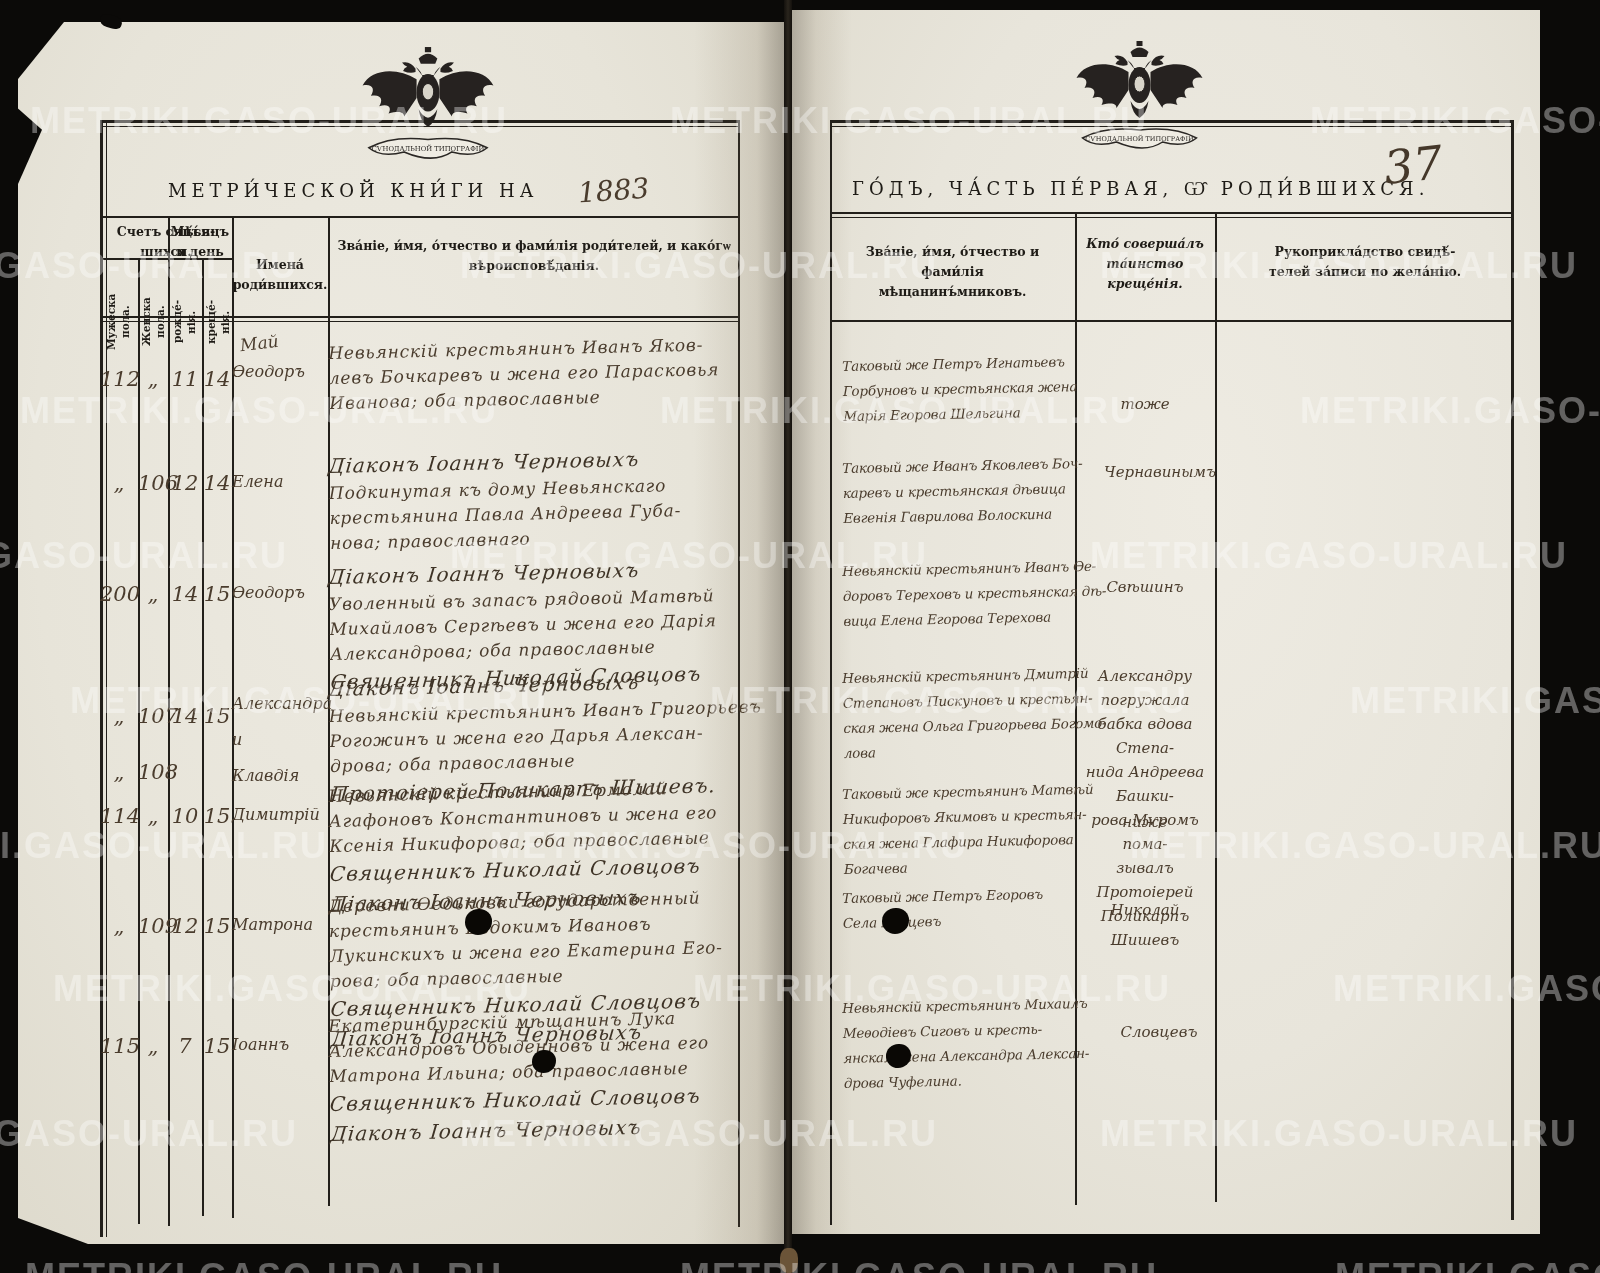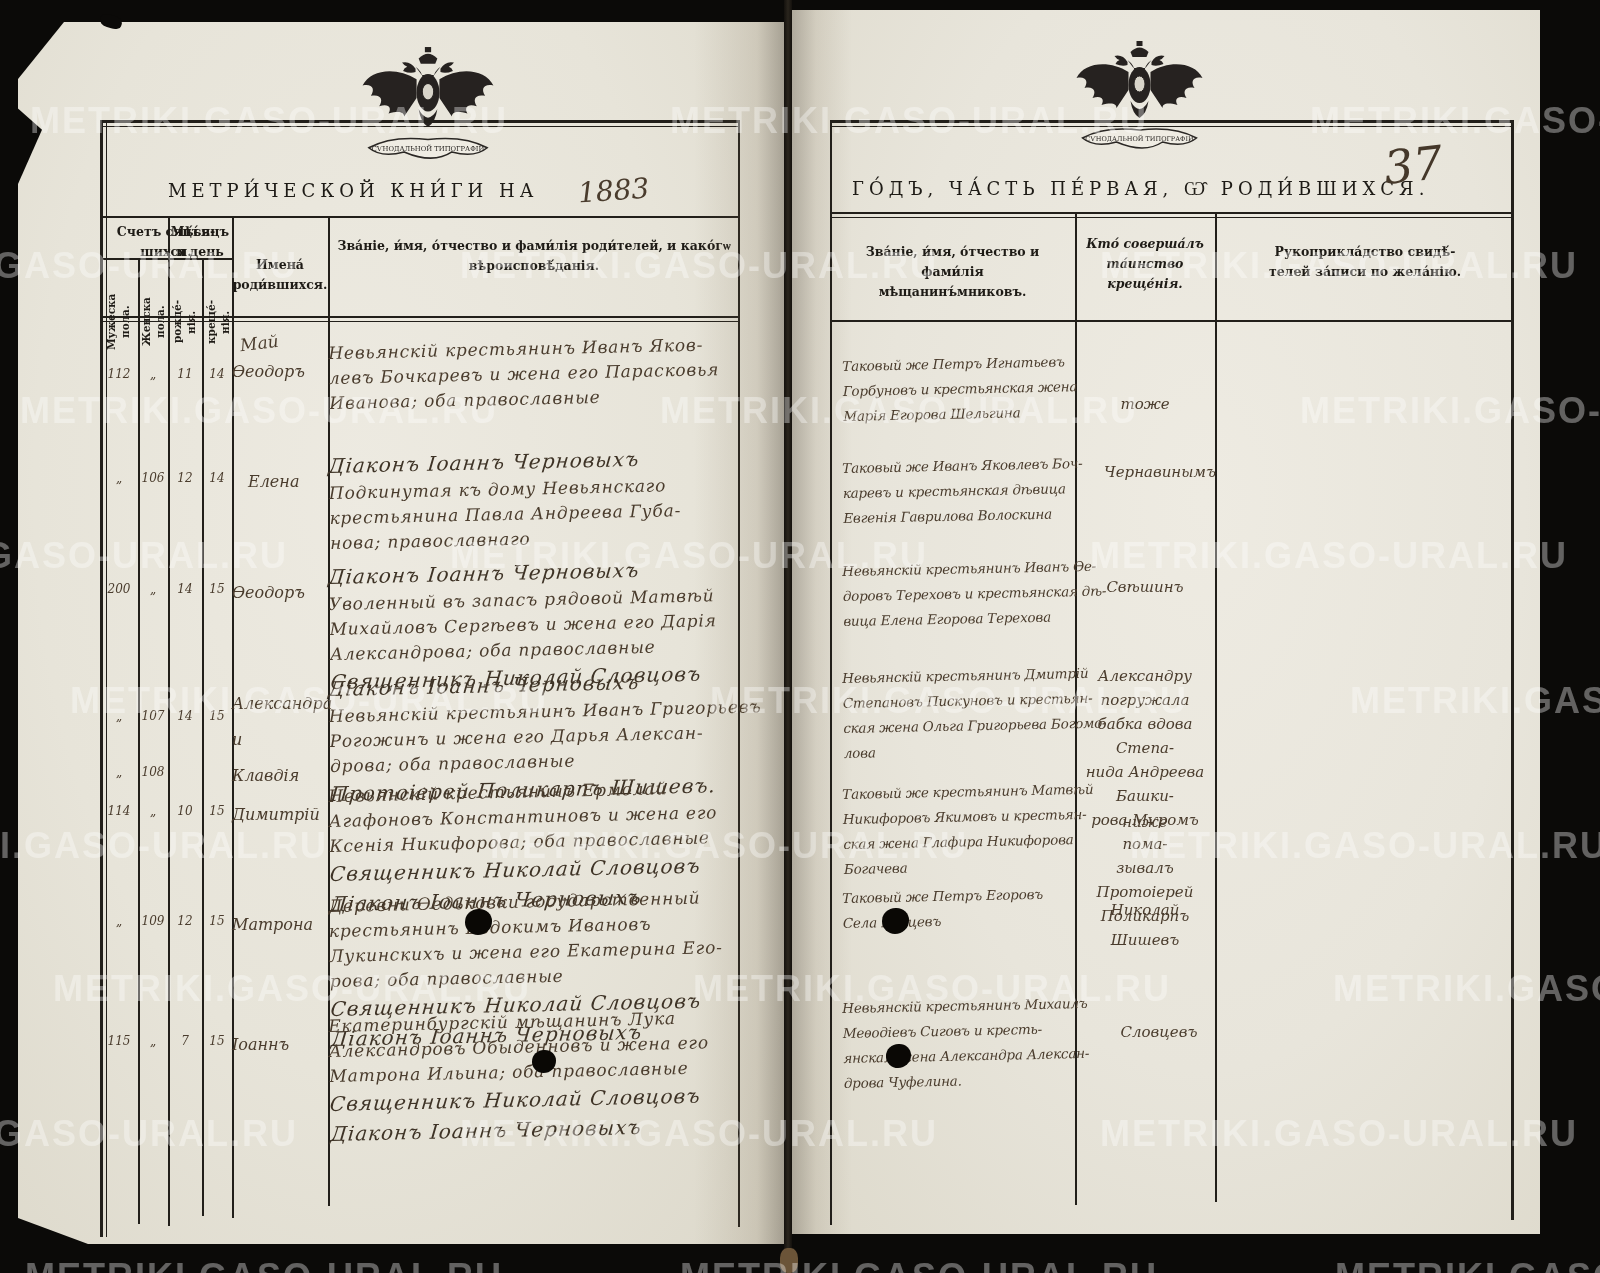--- a/index.html
+++ b/index.html
@@ -22,21 +22,21 @@
   .title{position:absolute;font-weight:normal;font-size:18px;letter-spacing:5px;text-align:left;white-space:nowrap;}
   .colhead{position:absolute;font-weight:bold;font-size:12.5px;line-height:1.6;text-align:center;white-space:pre-line;}
   .vert{position:absolute;writing-mode:vertical-rl;transform:rotate(180deg);font-weight:bold;
         font-size:10.5px;line-height:1.35;white-space:pre-line;text-align:center;}
   
   .hw{font-family:"DejaVu Serif",serif;font-style:italic;color:#4a3c2d;}
   .year{position:absolute;font-size:28px;transform:rotate(-4deg);}
   .folio{position:absolute;font-size:46px;transform:rotate(-6deg);color:#45382a;}
   .month{position:absolute;font-size:17px;transform:rotate(-7deg);}
   .lrow,.rrow{position:absolute;}
-  .num{position:absolute;text-align:center;font-size:12px;white-space:pre-line;}
+  .num{position:absolute;text-align:center;font-size:21px;white-space:pre-line;}
   .num.stacked{line-height:56px;}
   .name{position:absolute;font-size:16px;white-space:pre-line;}
   .ltext{position:absolute;transform:rotate(-1.3deg);transform-origin:left top;}
   .ln{font-size:17px;letter-spacing:.8px;line-height:25px;white-space:nowrap;}
   .sig{font-size:20px;letter-spacing:1px;line-height:30px;white-space:nowrap;
        transform:skewX(-7deg);transform-origin:left;color:#3e3326;}
   .gp{position:absolute;transform:rotate(-1.2deg);transform-origin:left top;}
   .gp .ln{font-size:13.5px;letter-spacing:-.2px;line-height:25px;}
   .off{position:absolute;text-align:center;font-size:15px;line-height:24px;white-space:pre-line;}
   
@@ -122,21 +122,21 @@
             <div class="ln">Невьянскій крестьянинъ Иванъ Яков-</div>
             <div class="ln">левъ Бочкаревъ и жена его Парасковья</div>
             <div class="ln">Иванова; оба православные</div>
           </div>
         </div>
         <div class="lrow" style="left: 82px; top: 423px; width: 640px;">
           <div class="num hw" style="left: 0px; width: 38px; padding-top: 26px;">„</div>
           <div class="num hw" style="left: 38px; width: 30px; padding-top: 26px;">106</div>
           <div class="num hw" style="left: 68px; width: 34px; padding-top: 26px;">12</div>
           <div class="num hw" style="left: 102px; width: 30px; padding-top: 26px;">14</div>
-          <div class="name hw" style="left: 148px; width: 112px; padding-top: 26px; line-height: 22px;">Елена</div>
+          <div class="name hw" style="left: 132px; width: 112px; padding-top: 26px; line-height: 22px;">Елена</div>
           <div class="ltext hw" style="left: 228px; top: 6px; width: 412px;">
             <div class="sig">Діаконъ Іоаннъ Черновыхъ</div>
             <div class="ln">Подкинутая къ дому Невьянскаго</div>
             <div class="ln">крестьянина Павла Андреева Губа-</div>
             <div class="ln">нова; православнаго</div>
           </div>
         </div>
         <div class="lrow" style="left: 82px; top: 534px; width: 640px;">
           <div class="num hw" style="left: 0px; width: 38px; padding-top: 26px;">200</div>
           <div class="num hw" style="left: 38px; width: 30px; padding-top: 26px;">„</div>

